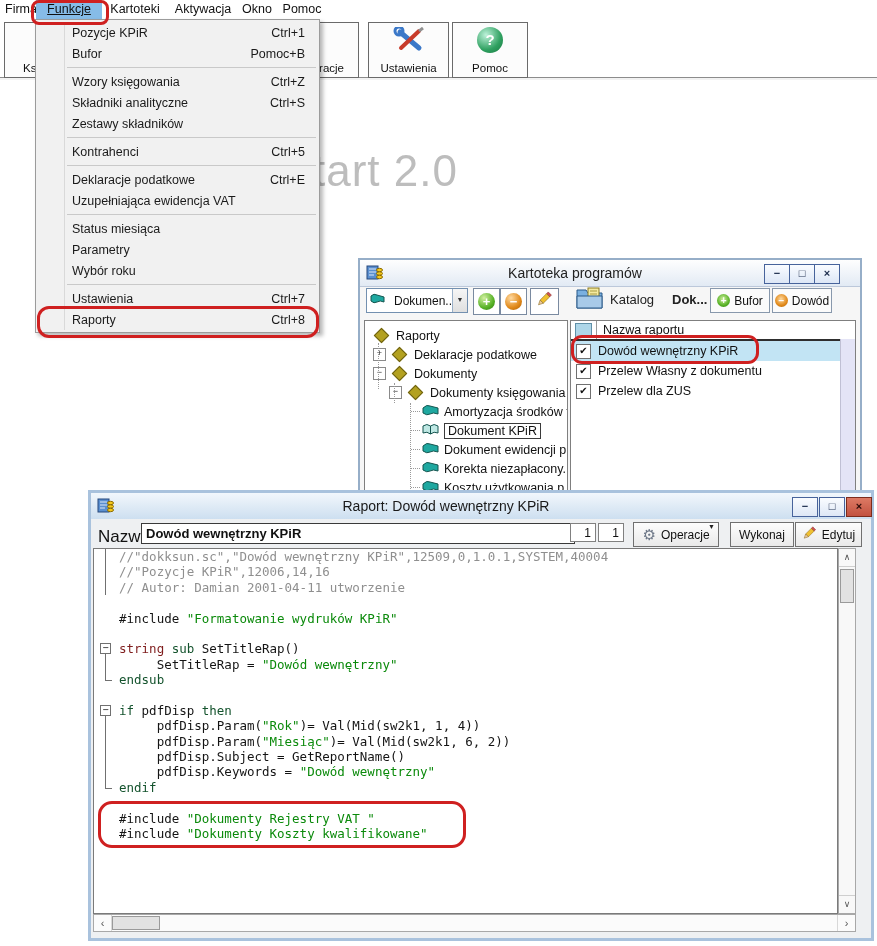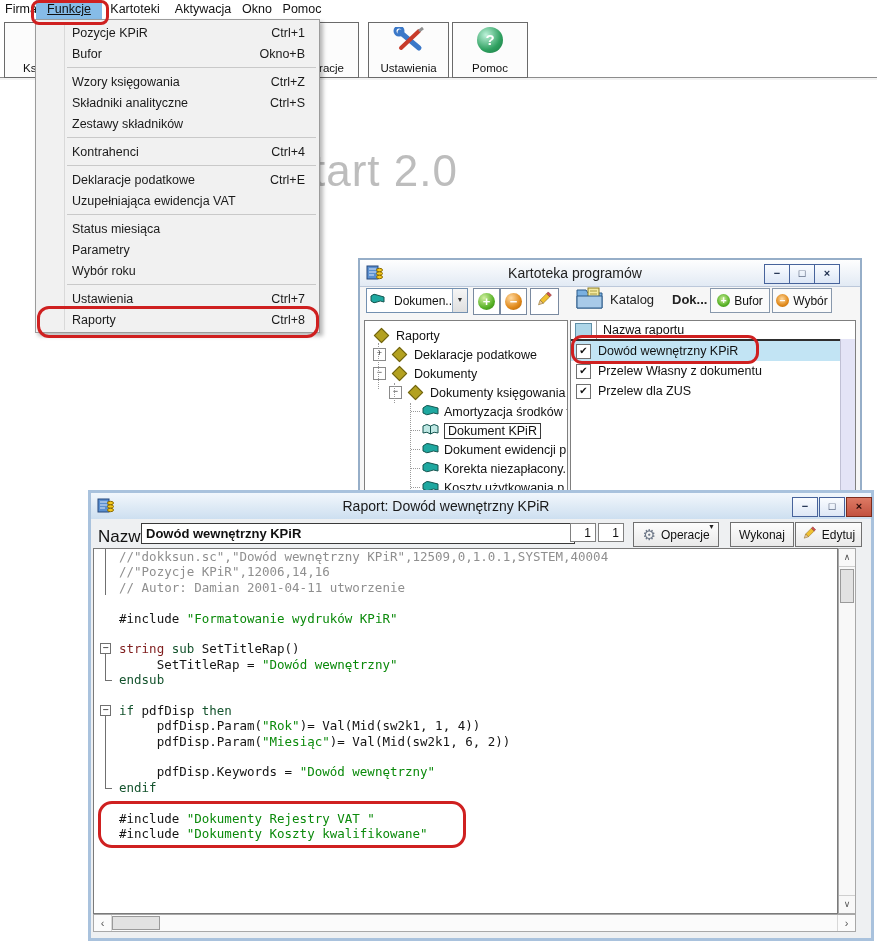--- a/index.html
+++ b/index.html
@@ -239,21 +239,21 @@
           </svg>
       </span>
       <span class="klabel" style="left:250px;">Katalog</span>
       <span class="klabel bold" style="left:312px;">Dok...</span>
       <div class="kbtn" style="left:350px;width:58px;">
         <span class="ball green small">+</span>
         <span>Bufor</span>
       </div>
       <div class="kbtn" style="left:412px;width:58px;">
         <span class="ball orange small">−</span>
-        <span>Wybór</span>
+        <span>Dowód</span>
       </div>
     </div>
 
     <div class="kbody">
       <div class="tree-panel">
         <div class="dotv" style="left:13px;top:22px;height:46px;"></div>
         <div class="dotv" style="left:29px;top:62px;height:20px;"></div>
         <div class="dotv" style="left:45px;top:82px;height:90px;"></div>
         <div class="tree-row" style="padding-left:8px;">
           <span class="diamond"></span>
@@ -336,39 +336,39 @@
   </div>
 
   <div class="dropdown">
     <div class="gutterline"></div>
     <div class="ditem">
         <span>Pozycje KPiR</span>
         <span class="sc">Ctrl+1</span>
       </div>
     <div class="ditem">
         <span>Bufor</span>
-        <span class="sc">Okno+B</span>
+        <span class="sc">Pomoc+B</span>
       </div>
     <div class="dsep"></div>
     <div class="ditem">
         <span>Wzory księgowania</span>
         <span class="sc">Ctrl+Z</span>
       </div>
     <div class="ditem">
         <span>Składniki analityczne</span>
         <span class="sc">Ctrl+S</span>
       </div>
     <div class="ditem">
         <span>Zestawy składników</span>
         <span class="sc"></span>
       </div>
     <div class="dsep"></div>
     <div class="ditem">
         <span>Kontrahenci</span>
-        <span class="sc">Ctrl+4</span>
+        <span class="sc">Ctrl+5</span>
       </div>
     <div class="dsep"></div>
     <div class="ditem">
         <span>Deklaracje podatkowe</span>
         <span class="sc">Ctrl+E</span>
       </div>
     <div class="ditem">
         <span>Uzupełniająca ewidencja VAT</span>
         <span class="sc"></span>
       </div>
@@ -447,21 +447,21 @@
         <div class="code-line"><span class="gutter"></span></div>
         <div class="code-line"><span class="gutter"></span><span class="tok-pl">#include </span><span class="tok-str">"Formatowanie wydruków KPiR"</span></div>
         <div class="code-line"><span class="gutter"></span></div>
         <div class="code-line"><span class="gutter g-start">−</span><span class="tok-typ">string</span><span class="tok-pl"> </span><span class="tok-kw">sub</span><span class="tok-pl"> SetTitleRap()</span></div>
         <div class="code-line"><span class="gutter g-mid"></span><span class="tok-pl">     SetTitleRap = </span><span class="tok-str">"Dowód wewnętrzny"</span></div>
         <div class="code-line"><span class="gutter g-end"></span><span class="tok-kw">endsub</span></div>
         <div class="code-line"><span class="gutter"></span></div>
         <div class="code-line"><span class="gutter g-start">−</span><span class="tok-kw">if</span><span class="tok-pl"> pdfDisp </span><span class="tok-kw">then</span></div>
         <div class="code-line"><span class="gutter g-mid"></span><span class="tok-pl">     pdfDisp.Param(</span><span class="tok-str">"Rok"</span><span class="tok-pl">)= Val(Mid(sw2k1, 1, 4))</span></div>
         <div class="code-line"><span class="gutter g-mid"></span><span class="tok-pl">     pdfDisp.Param(</span><span class="tok-str">"Miesiąc"</span><span class="tok-pl">)= Val(Mid(sw2k1, 6, 2))</span></div>
-        <div class="code-line"><span class="gutter g-mid"></span></div>
+        <div class="code-line"><span class="gutter g-mid"></span><span class="tok-pl">     pdfDisp.Subject = GetReportName()</span></div>
         <div class="code-line"><span class="gutter g-mid"></span><span class="tok-pl">     pdfDisp.Keywords = </span><span class="tok-str">"Dowód wewnętrzny"</span></div>
         <div class="code-line"><span class="gutter g-end"></span><span class="tok-kw">endif</span></div>
         <div class="code-line"><span class="gutter"></span></div>
         <div class="code-line"><span class="gutter"></span><span class="tok-pl">#include </span><span class="tok-str">"Dokumenty Rejestry VAT "</span></div>
         <div class="code-line"><span class="gutter"></span><span class="tok-pl">#include </span><span class="tok-str">"Dokumenty Koszty kwalifikowane"</span></div>
       </div>
 
     <div class="vscroll">
       <div class="vs-up">∧</div>
       <div class="vs-thumb"></div>

